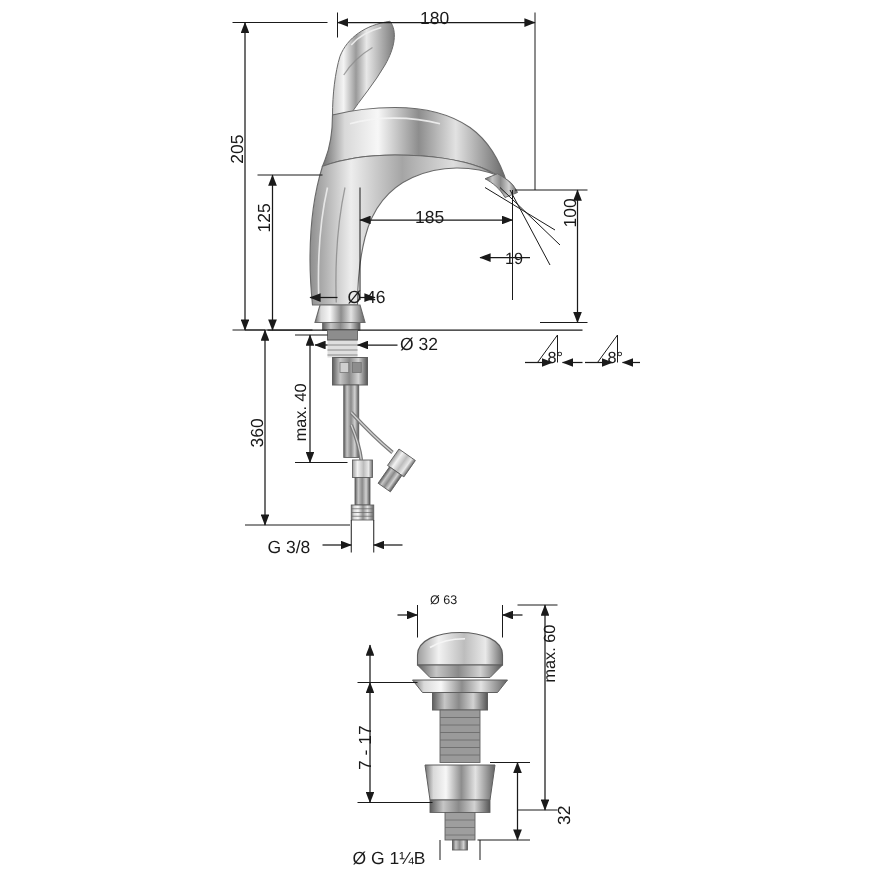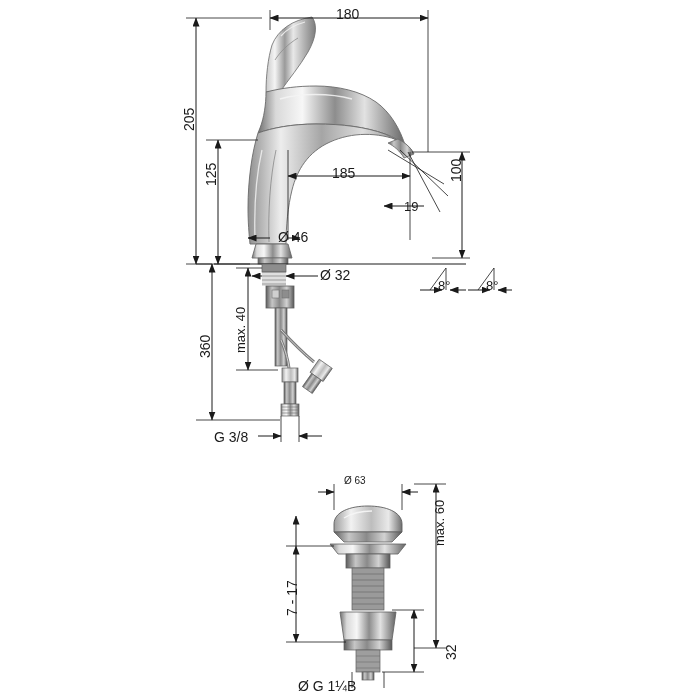--- a/index.html
+++ b/index.html
@@ -296,15 +296,15 @@
   <div style="position:absolute;left:486px;top:278px;font-size:13px;">8°</div>
 
   <div style="position:absolute;left:320px;top:475px;font-size:10px;white-space:nowrap;margin-left:24px;">Ø 63</div>
 
   <div style="position:absolute;left:432px;top:546px;font-size:13px;transform:rotate(-90deg);transform-origin:left top;white-space:nowrap;">max. 60</div>
 
   <div style="position:absolute;left:284px;top:616px;font-size:14px;transform:rotate(-90deg);transform-origin:left top;white-space:nowrap;">7 - 17</div>
 
   <div style="position:absolute;left:443px;top:660px;font-size:14px;transform:rotate(-90deg);transform-origin:left top;white-space:nowrap;">32</div>
 
-  <div style="position:absolute;left:298px;top:678px;font-size:14px;white-space:nowrap;">Ø G 1¼B</div>
+  <div style="position:absolute;left:282px;top:678px;font-size:14px;white-space:nowrap;">Ø G 1¼B</div>
 
 </div>
 
 </body></html>

